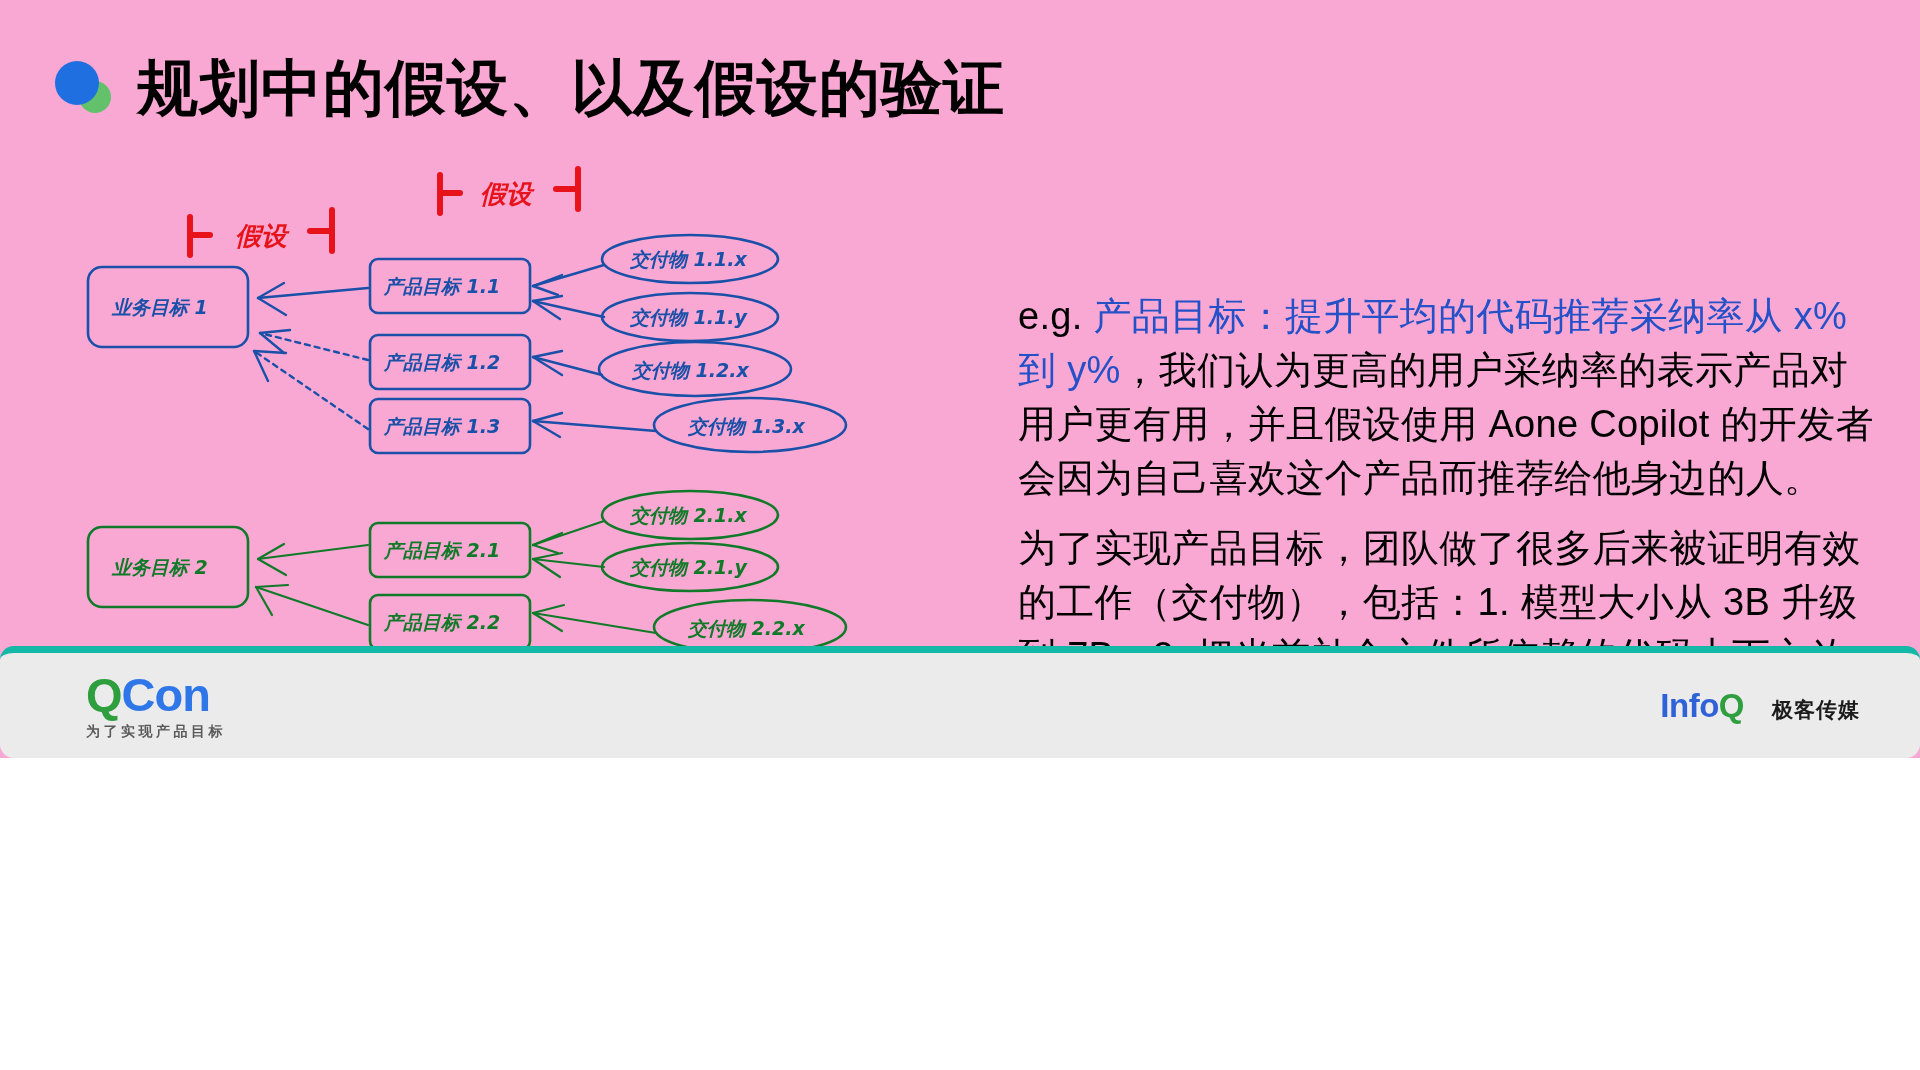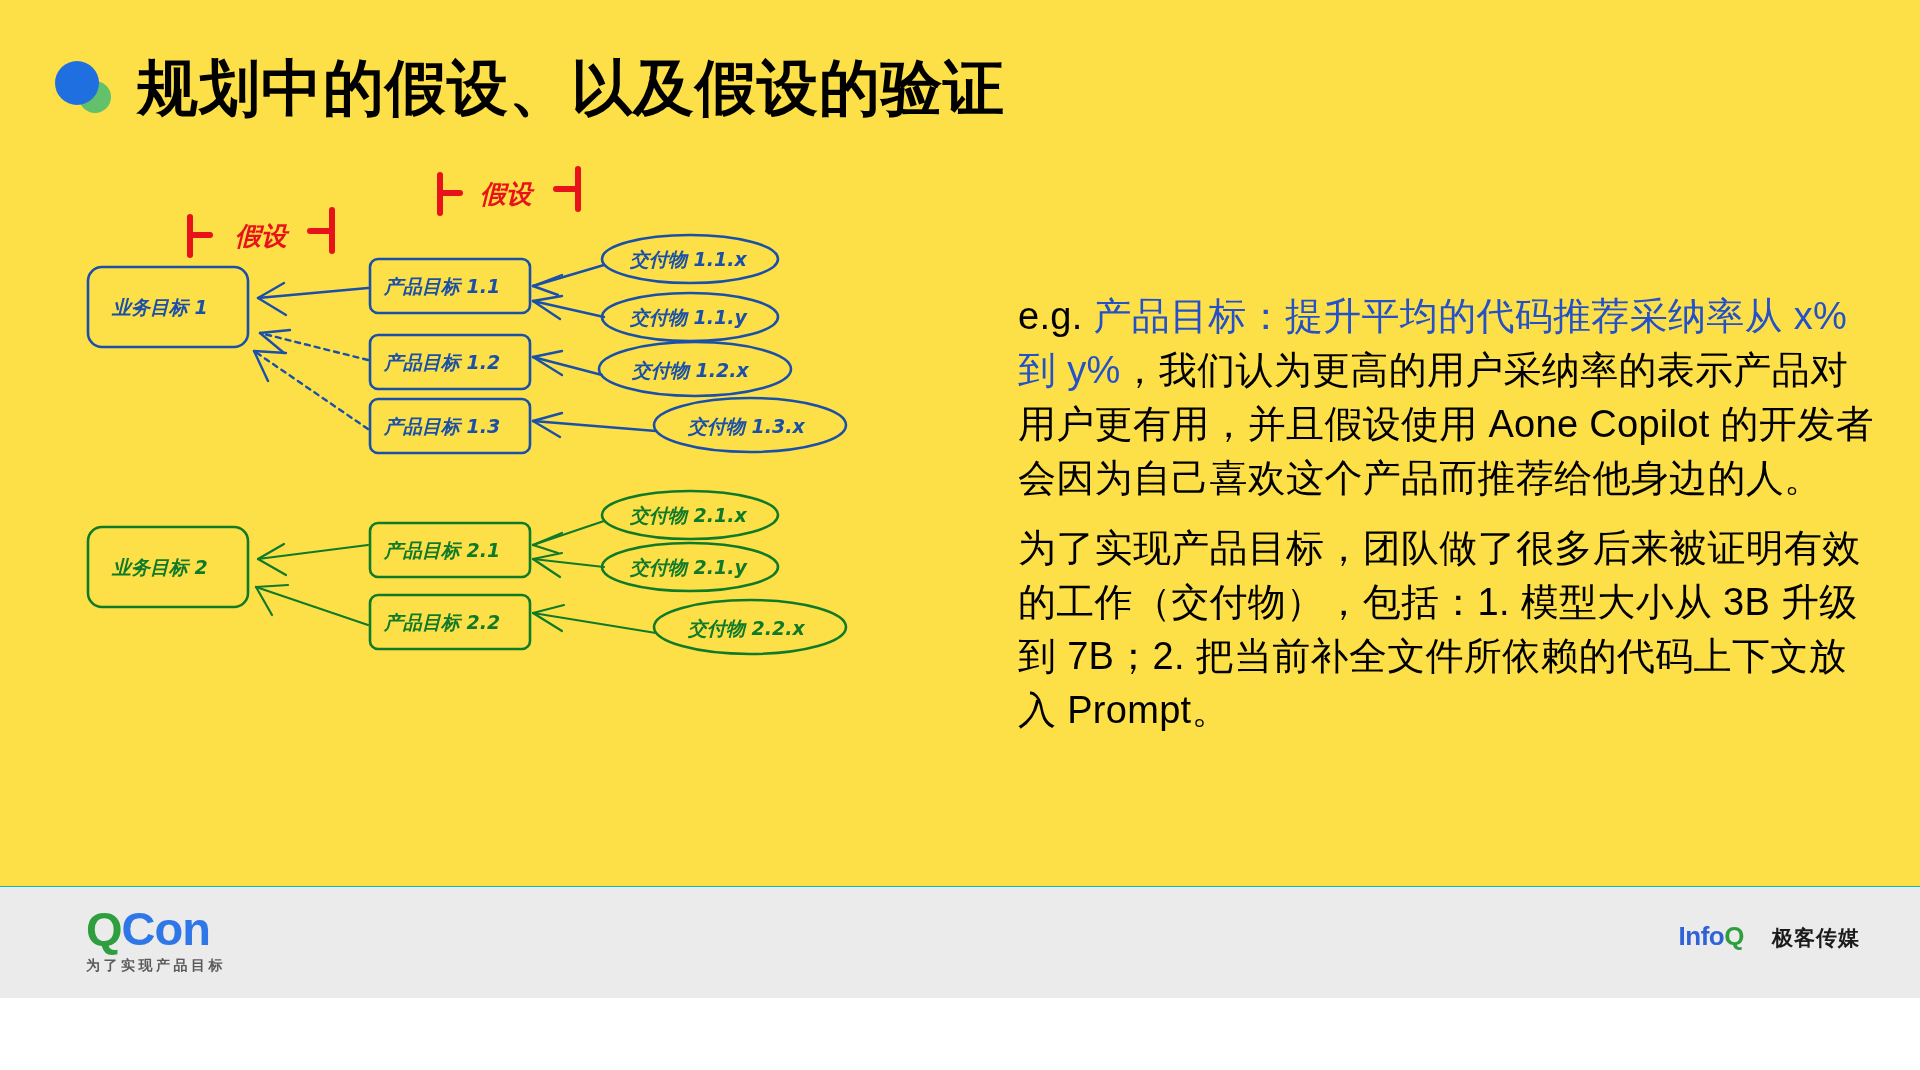--- a/index.html
+++ b/index.html
@@ -8,22 +8,22 @@
     width: 1920px;
     height: 1070px;
     overflow: hidden;
     background: #ffffff;
     font-family: "Liberation Sans", "DejaVu Sans", sans-serif;
   }
 
   .slide {
     position: relative;
     width: 1920px;
-    height: 998px;
-    background: #fde047;
+    height: 758px;
+    background: #f9a8d4;
   }
 
   
   .title-row {
     position: absolute;
     left: 55px;
     top: 40px;
     display: flex;
     align-items: center;
     height: 96px;
@@ -90,21 +90,22 @@
   .accent { color: #2451c8; }
 
   
   .footer {
     position: absolute;
     left: 0;
     bottom: 0;
     width: 1920px;
     height: 112px;
     background: #ebebeb;
-    border-top: 1px solid #14b8a6;
+    border-top: 7px solid #14b8a6;
+    border-radius: 14px;
   }
 
   .qcon-logo {
     position: absolute;
     left: 86px;
     top: 18px;
   }
   .qcon-word {
     font-size: 47px;
     font-weight: bold;
@@ -122,21 +123,21 @@
   }
 
   .infoq-logo {
     position: absolute;
     right: 60px;
     top: 36px;
     display: flex;
     align-items: baseline;
   }
   .infoq-word {
-    font-size: 26px;
+    font-size: 33px;
     font-weight: bold;
     letter-spacing: -0.5px;
     line-height: 1;
   }
   .infoq-info { color: #2f62d6; }
   .infoq-q { color: #2f9e3f; }
   .infoq-sub {
     margin-left: 28px;
     font-size: 21px;
     font-weight: bold;

